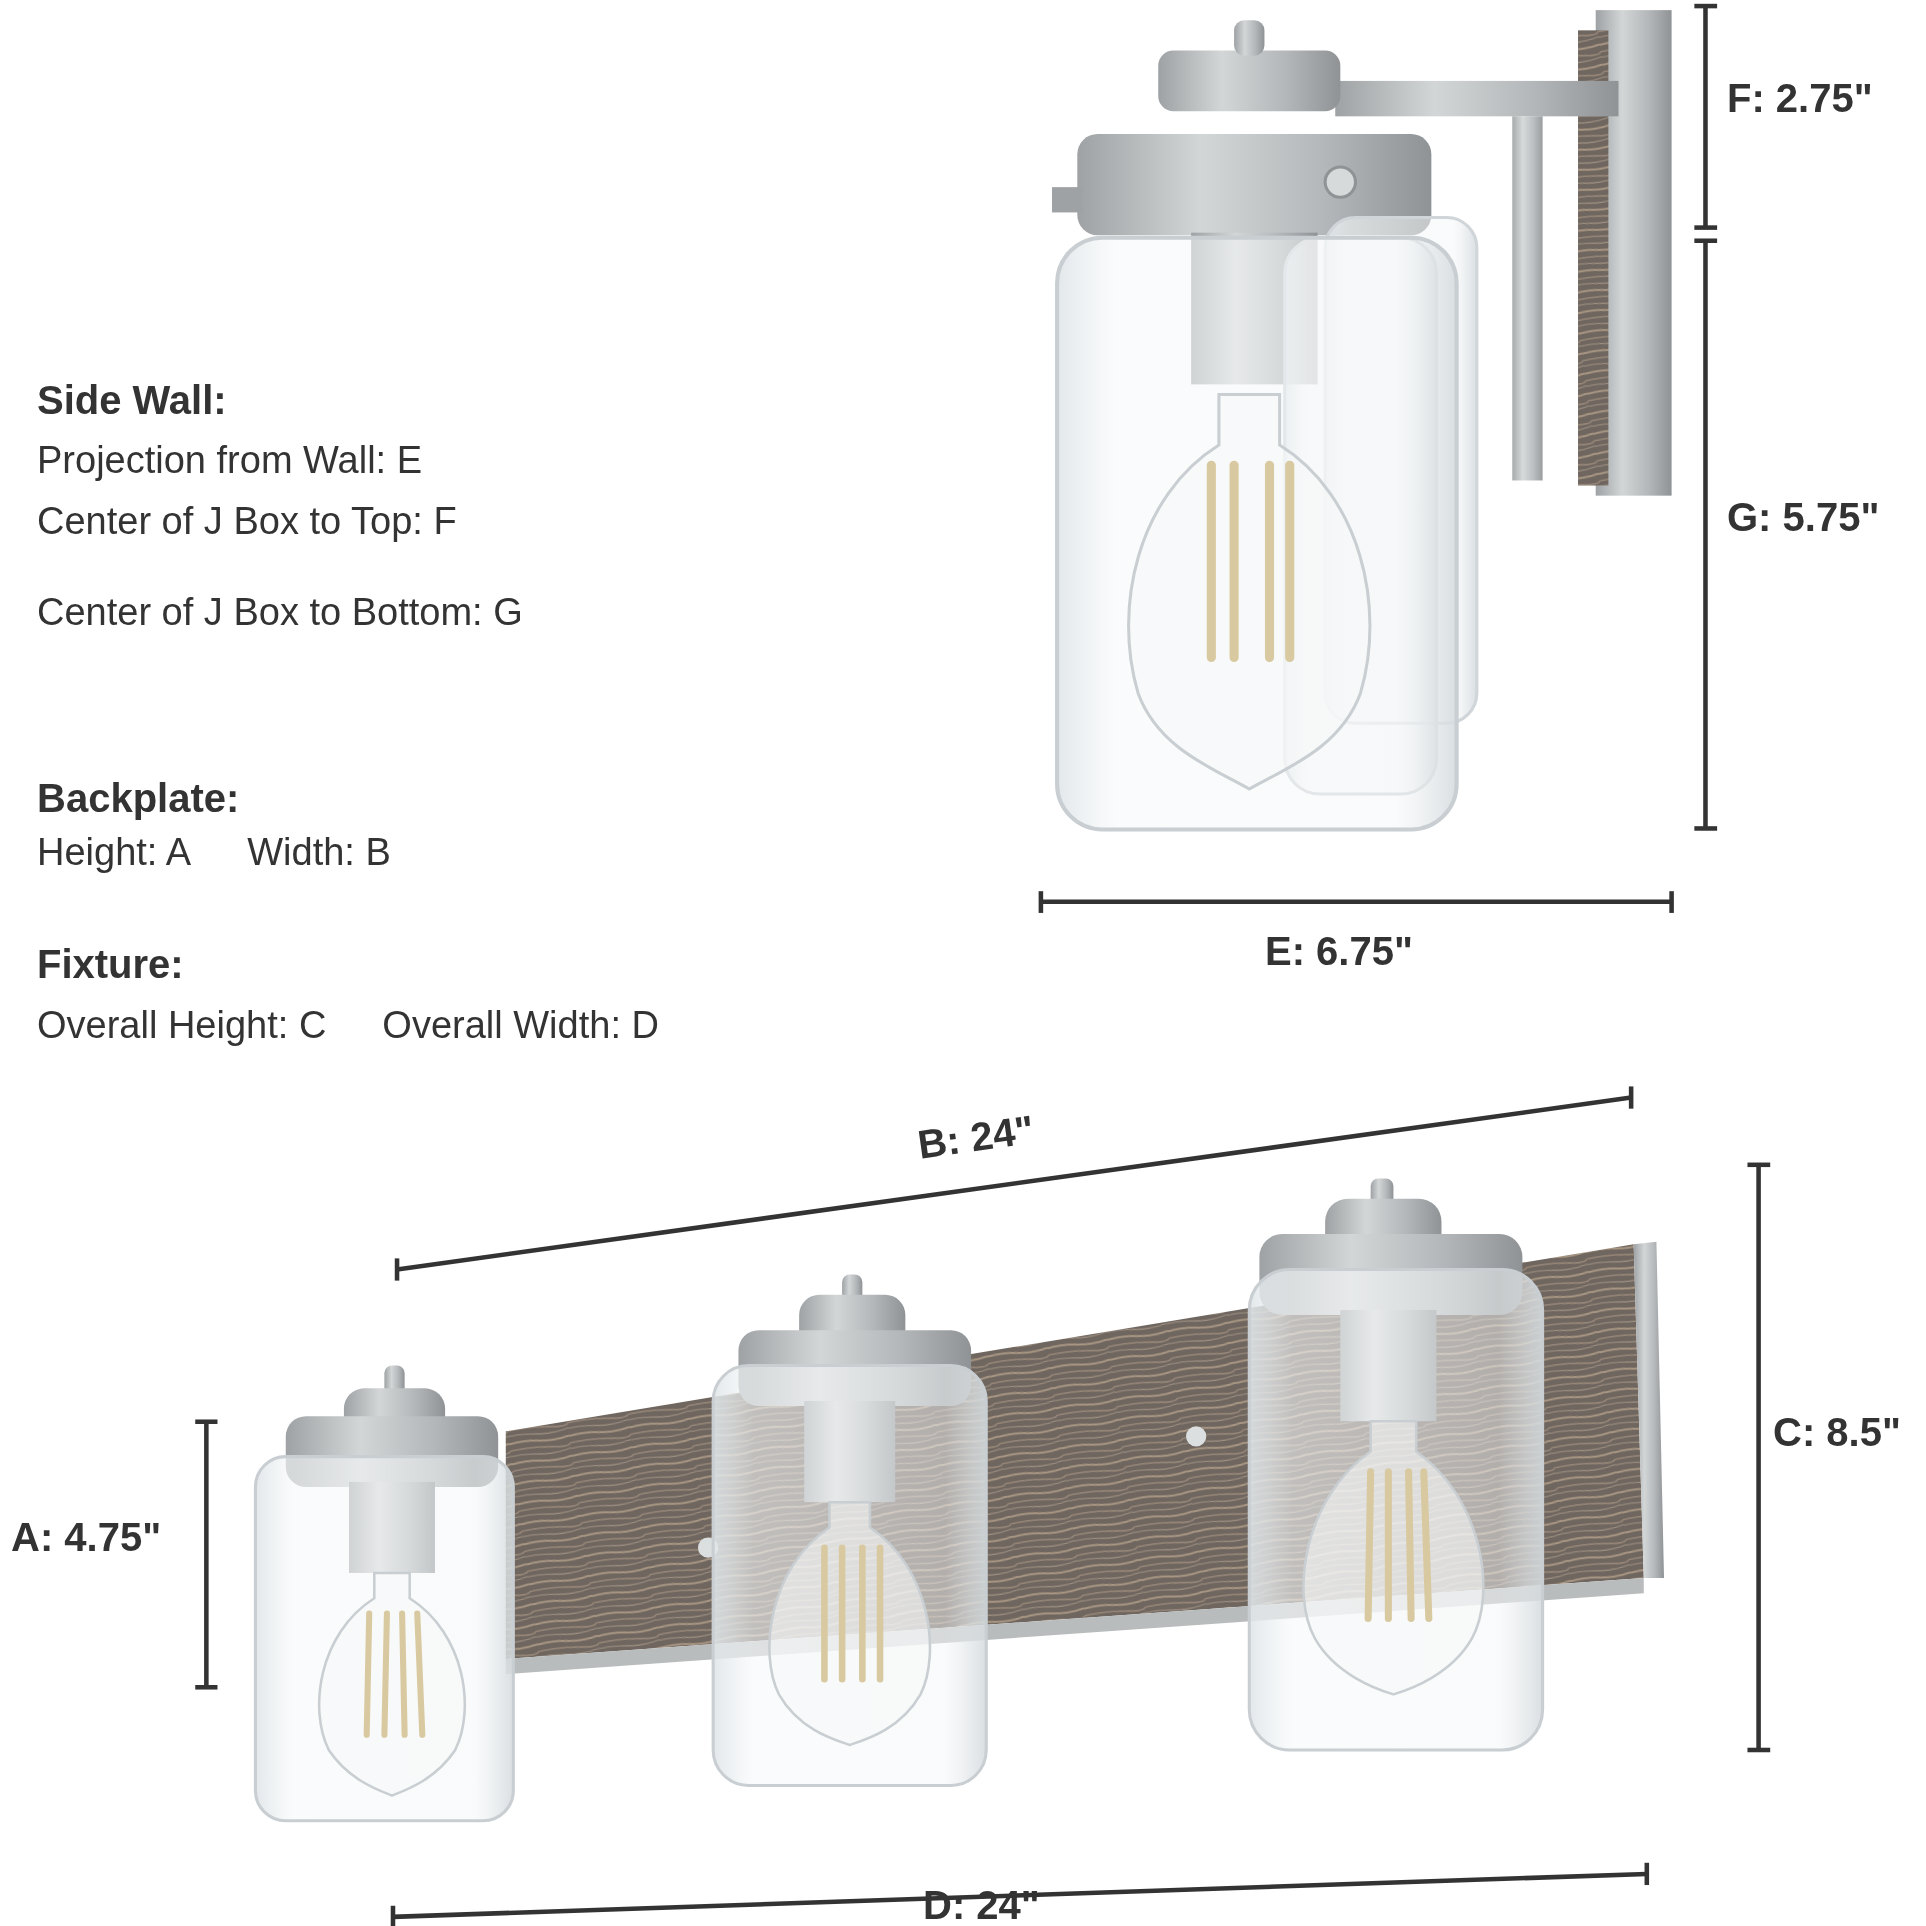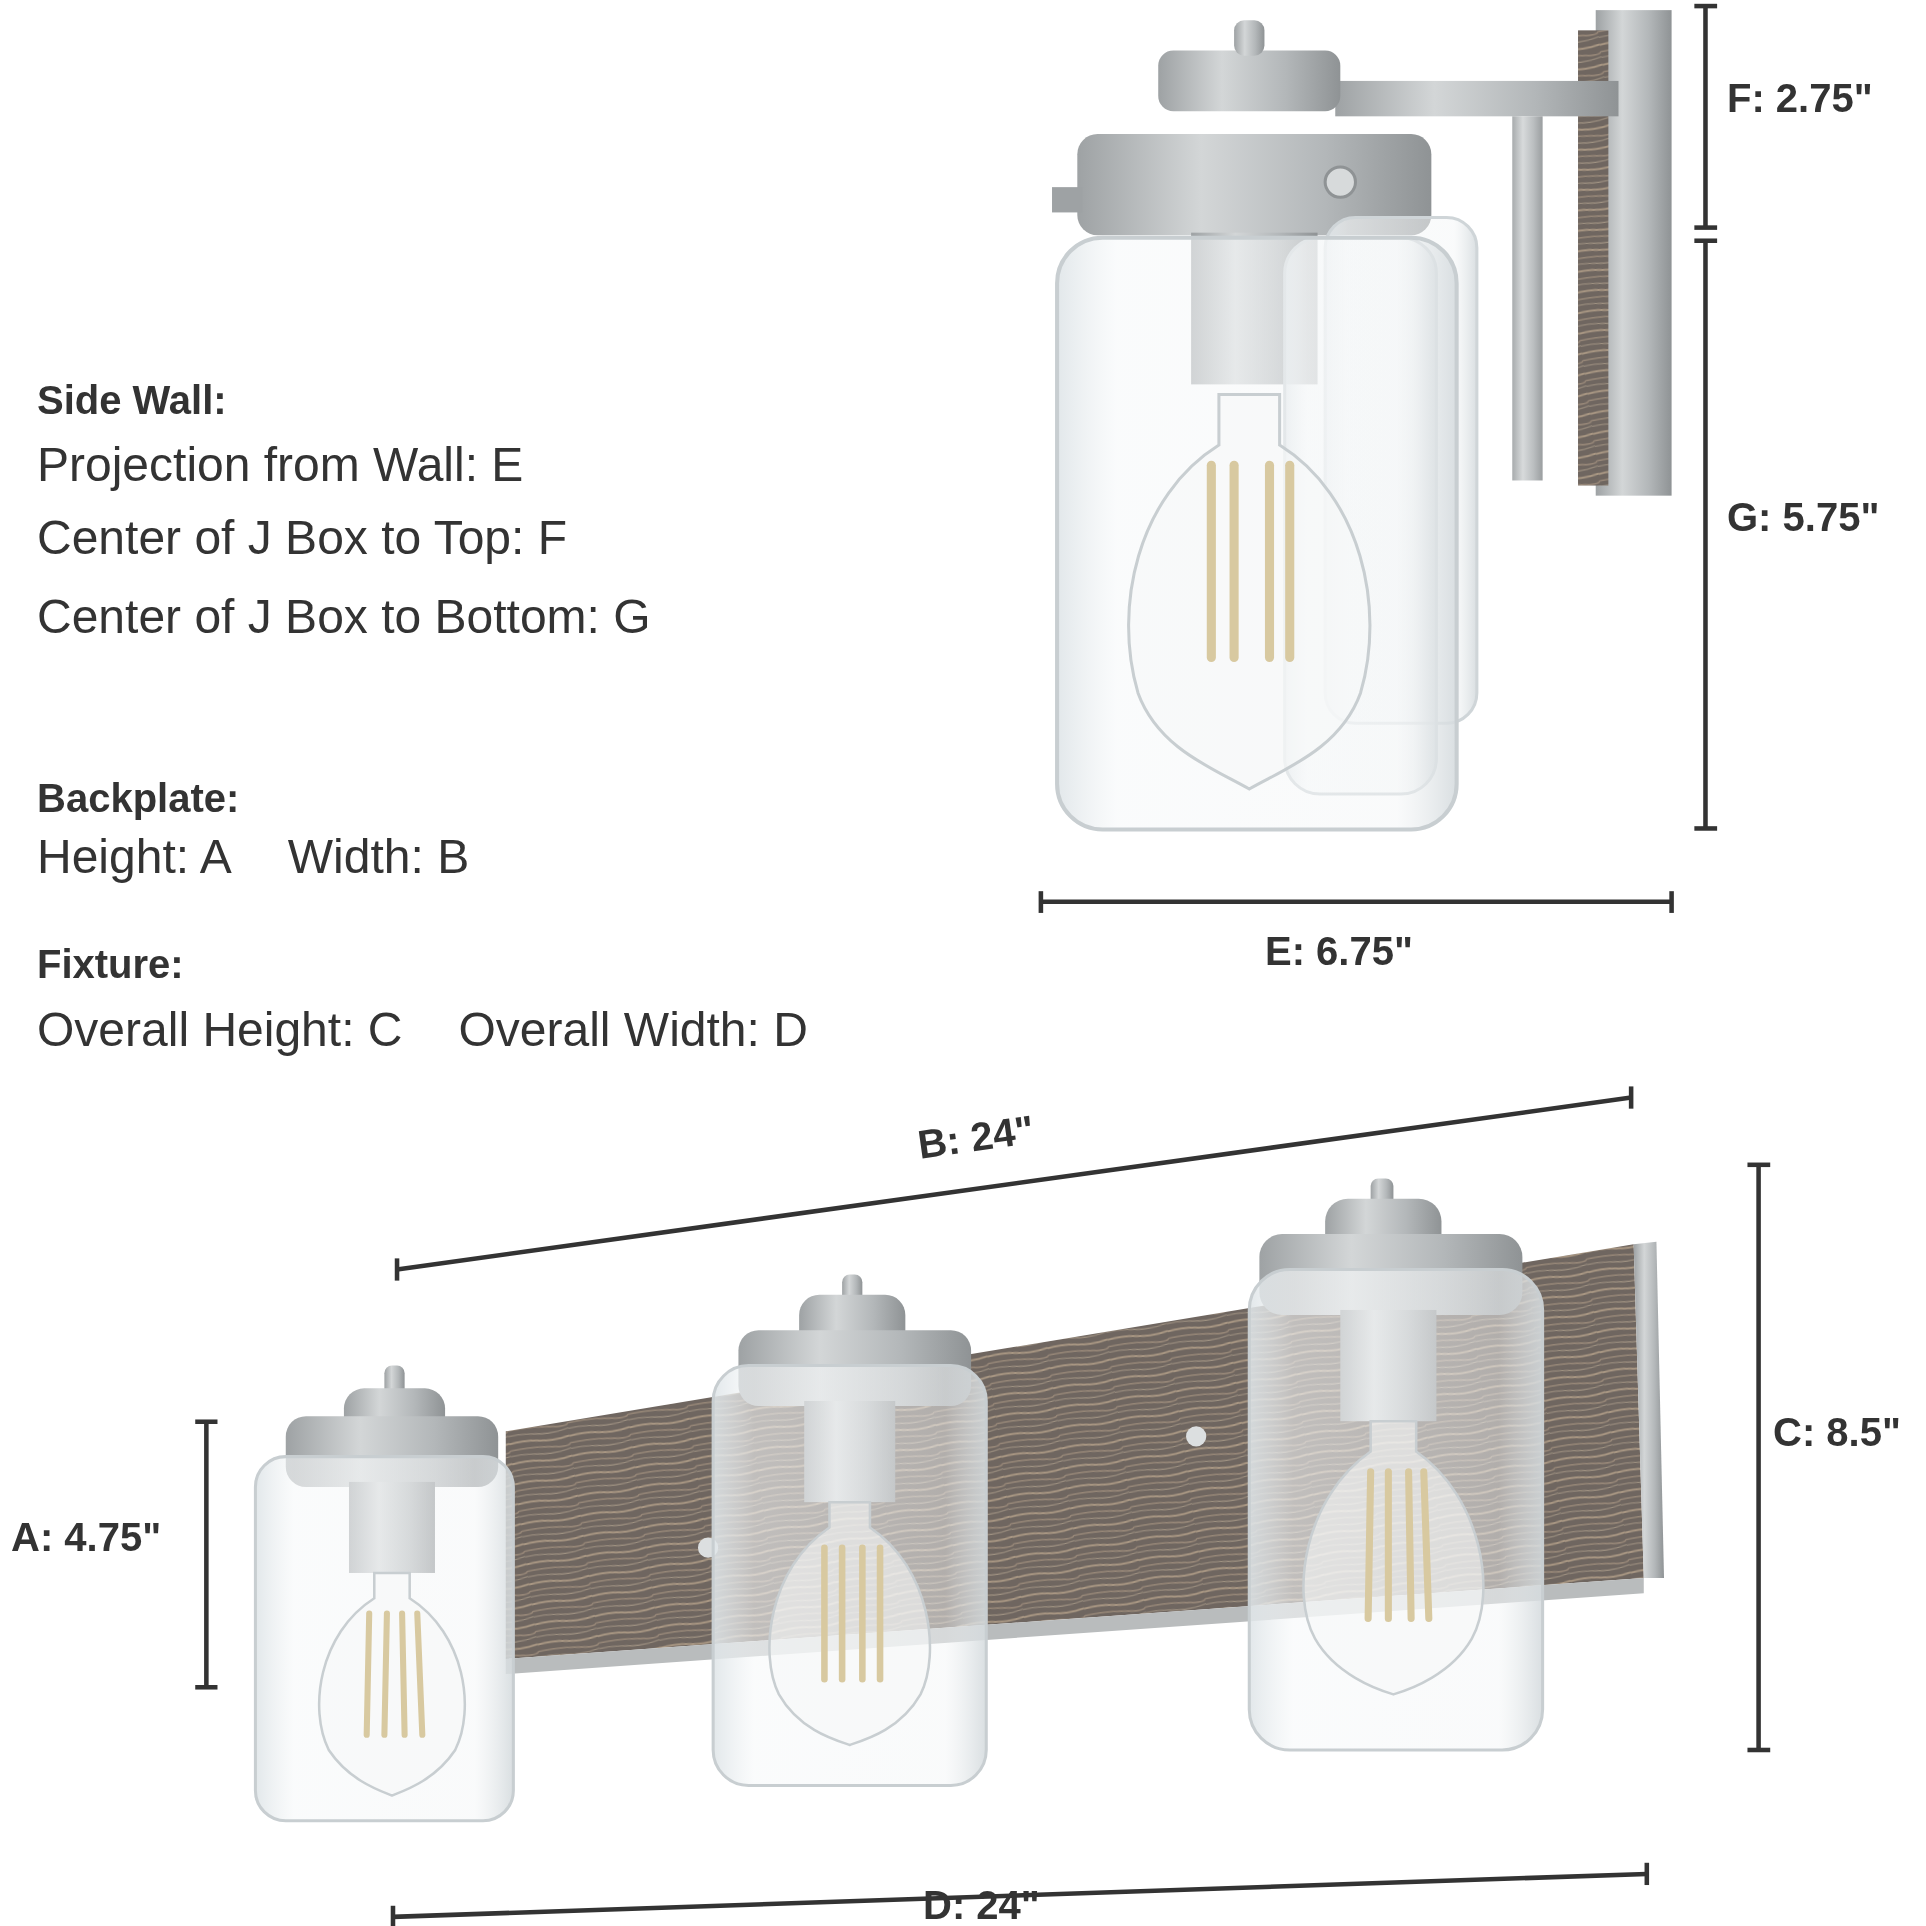--- a/index.html
+++ b/index.html
@@ -1,20 +1,20 @@
 <!DOCTYPE html>
 <html style="font-size:8px"><head>
 <meta charset="utf-8">
 <style>
   html, body { margin: 0; padding: 0; background: #ffffff; }
   body { width: 1926px; height: 1926px; position: relative; overflow: hidden;
          font-family: "Liberation Sans", "DejaVu Sans", sans-serif; color: #333333; }
   .abs { position: absolute; }
   .legend-heading { font-weight: bold; font-size: 40px; line-height: 1; white-space: nowrap; }
-  .legend-line { font-size: 48px; line-height: 1; white-space: nowrap; }
+  .legend-line { font-size: 38px; line-height: 1; white-space: nowrap; }
   .dim-label { font-weight: bold; font-size: 40px; line-height: 1; white-space: nowrap; color: #333333; }
   .gap { display: inline-block; width: 56px; }
   svg.art { position: absolute; left: 0; top: 0; }
 </style>
 </head>
 <body>
 
 <svg class="art" width="1926" height="1926" viewBox="0 0 3808 3808">
   <defs>
     <linearGradient id="nickel" x1="0" x2="1" y1="0" y2="0">
@@ -148,21 +148,21 @@
     <line x1="386" y1="3336" x2="430" y2="3336"></line>
 
     <line x1="777" y1="3790" x2="3256" y2="3705"></line>
     <line x1="777" y1="3768" x2="777" y2="3812"></line>
     <line x1="3256" y1="3683" x2="3256" y2="3727"></line>
   </g>
 </svg>
 
 <div class="abs legend-heading" style="left:37px; top:380px;">Side Wall:</div>
 <div class="abs legend-line" style="left:37px; top:441px;">Projection from Wall: E</div>
-<div class="abs legend-line" style="left:37px; top:502px;margin-top:12px;">Center of J Box to Top: F</div>
+<div class="abs legend-line" style="left:37px; top:502px;">Center of J Box to Top: F</div>
 <div class="abs legend-line" style="left:37px; top:593px;">Center of J Box to Bottom: G</div>
 
 <div class="abs legend-heading" style="left:37px; top:778px;">Backplate:</div>
 <div class="abs legend-line" style="left:37px; top:833px;">
   <span>Height: A</span><span class="gap"></span><span>Width: B</span>
 </div>
 
 <div class="abs legend-heading" style="left:37px; top:944px;">Fixture:</div>
 <div class="abs legend-line" style="left:37px; top:1006px;">
   <span>Overall Height: C</span><span class="gap"></span><span>Overall Width: D</span>

